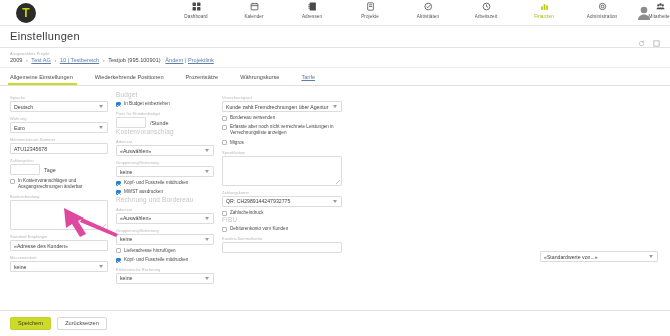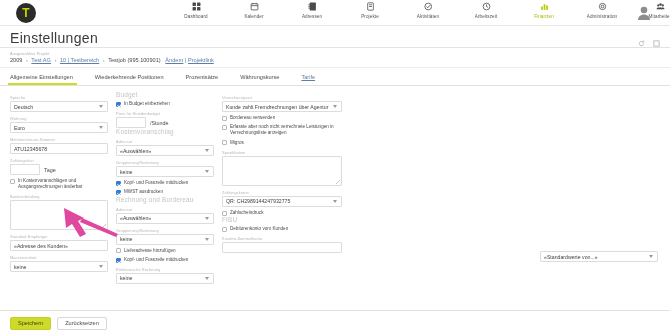--- a/index.html
+++ b/index.html
@@ -54,21 +54,21 @@
 
   
   .pagetitle-row {
     position: relative;
     height: 22px;
     border-bottom: 1px solid #e3e3e3;
     background: #fff;
   }
   .pagetitle {
     position: absolute; left: 10px; top: 4px;
-    font-size: 14px; color: #3b3b3b; letter-spacing: .3px;
+    font-size: 11px; color: #3b3b3b; letter-spacing: .3px;
   }
   .title-icons {
     position: absolute; right: 10px; top: 7px;
     display: flex; gap: 8px; color: #b5b5b5;
   }
   .title-icons span { width: 7px; height: 7px; display: block; }
 
   
   .breadcrumb-wrap {
     position: relative; padding: 4px 0 4px 10px;

